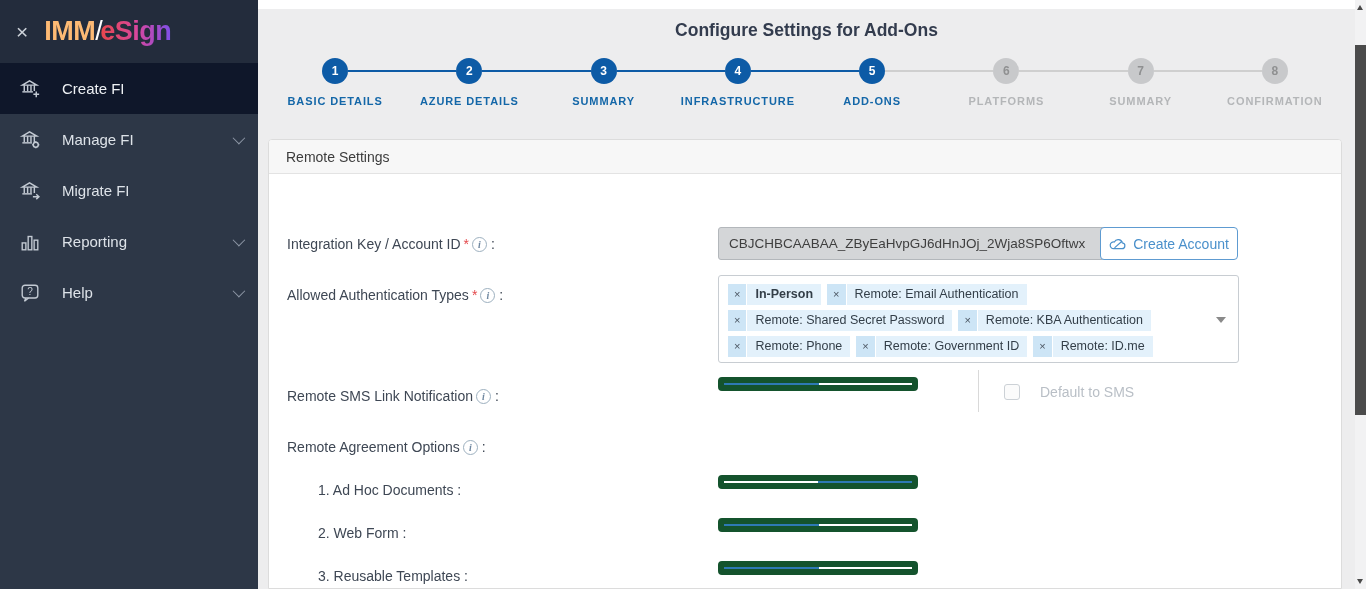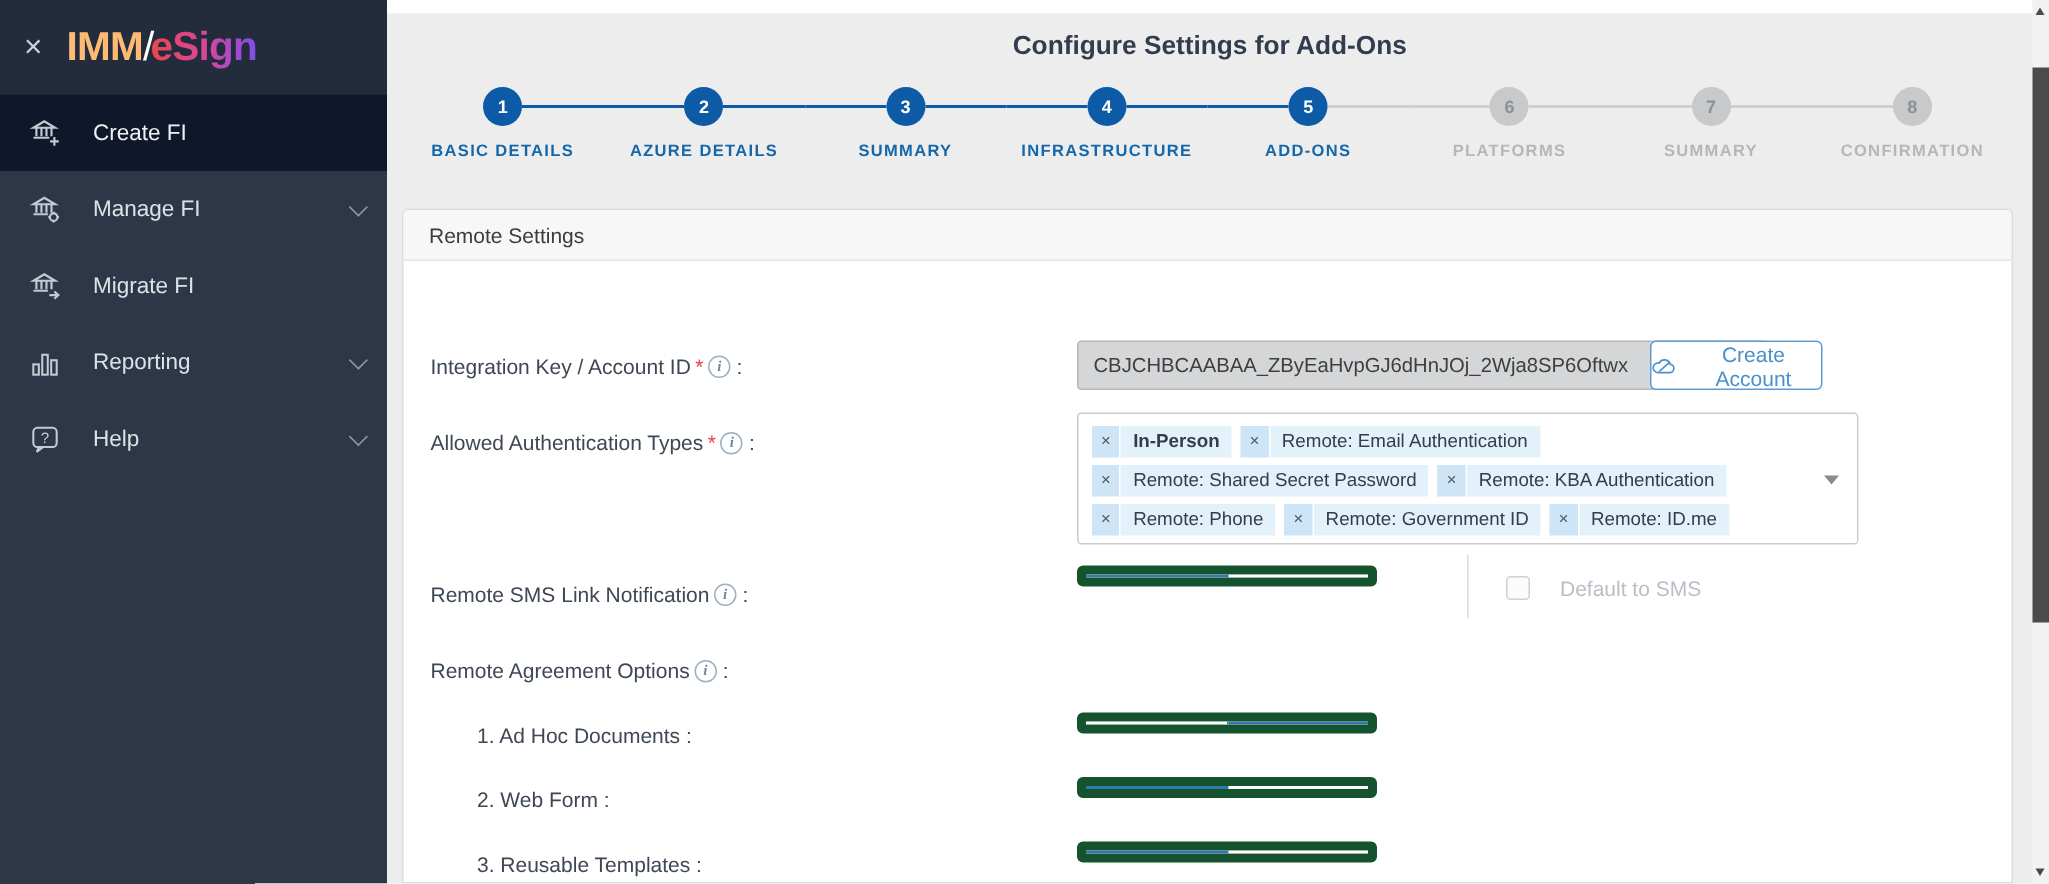--- a/index.html
+++ b/index.html
@@ -53,21 +53,21 @@
   .flabel { position:absolute; left:18px; font-size:14px; color:#3e4754; display:flex; align-items:center; }
   .req { color:#e4484b; margin-left:3px; font-size:14px; }
   .info { display:inline-flex; align-items:center; justify-content:center; width:15px; height:15px;
           border:1px solid #9db0bf; border-radius:50%; color:#6f87a0; font:italic bold 10px "Liberation Serif", serif;
           margin:0 4px 0 3px; }
   .colon { color:#3e4754; }
 
   .dis-input { position:absolute; left:449px; top:53px; width:457px; height:33px; background:#d4d6d8;
                border:1px solid #b3b7bb; border-radius:3px 0 0 3px; color:#3f3f3f; font-size:13.5px;
                padding:0 1px 0 10px; line-height:31px; white-space:nowrap; overflow:hidden; }
-  .create-btn { position:absolute; left:831px; top:53px; width:115px; height:33px; background:#fff;
+  .create-btn { position:absolute; left:831px; top:53px; width:138px; height:33px; background:#fff;
                 border:1px solid #5e9bd1; border-radius:4px; color:#4a90cb; font-size:14px;
                 display:flex; align-items:center; justify-content:center; gap:7px; cursor:pointer;
                 font-family:"Liberation Sans",sans-serif; }
   .create-btn svg { display:block; }
 
   .multisel { position:absolute; left:449px; top:101px; width:521px; height:88px; background:#fff;
               border:1px solid #c8cdd2; border-radius:3px; padding:8px 30px 8px 9px;
               display:flex; flex-wrap:wrap; gap:5px 6px; align-content:flex-start; }
   .chip { display:flex; height:21px; line-height:21px; font-size:12.5px; color:#333e48; cursor:default; }
   .chip-x { background:#cde5f6; padding:0 6px; color:#4a5561; font-size:11px; margin-right:1px; cursor:pointer; }

